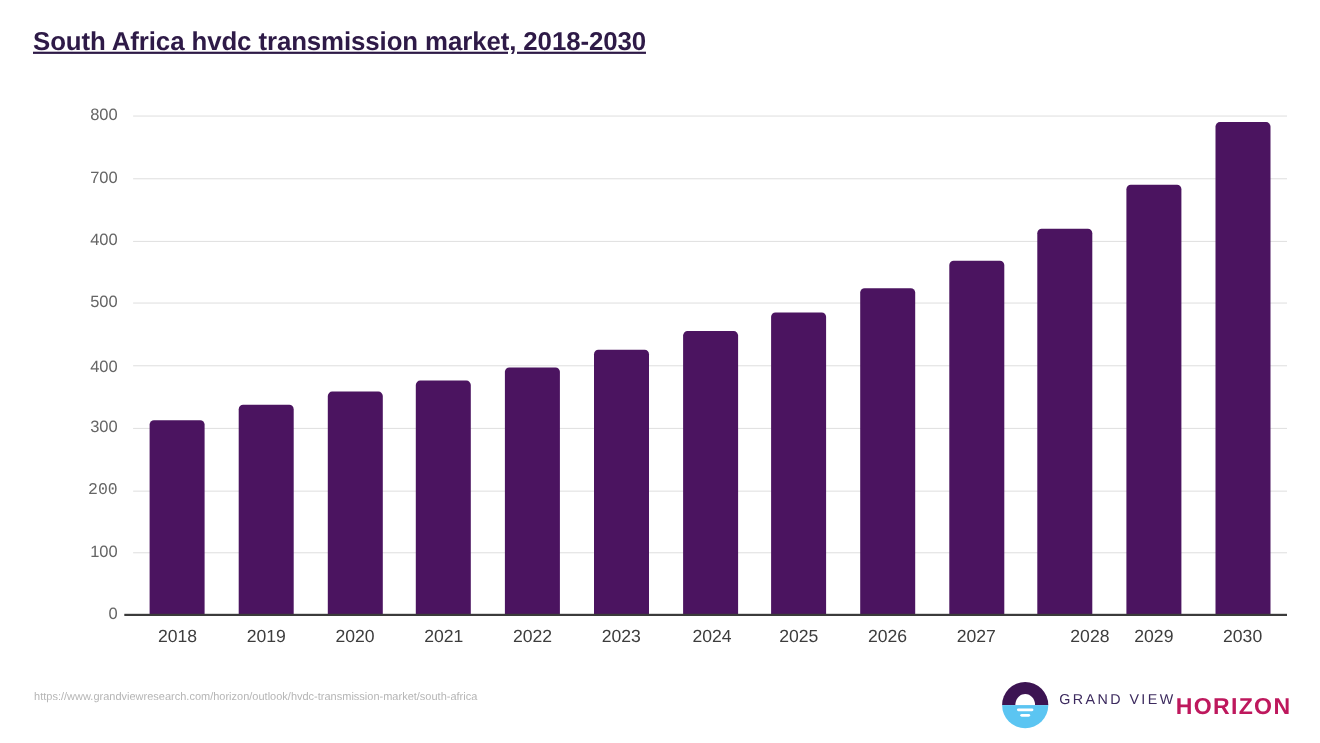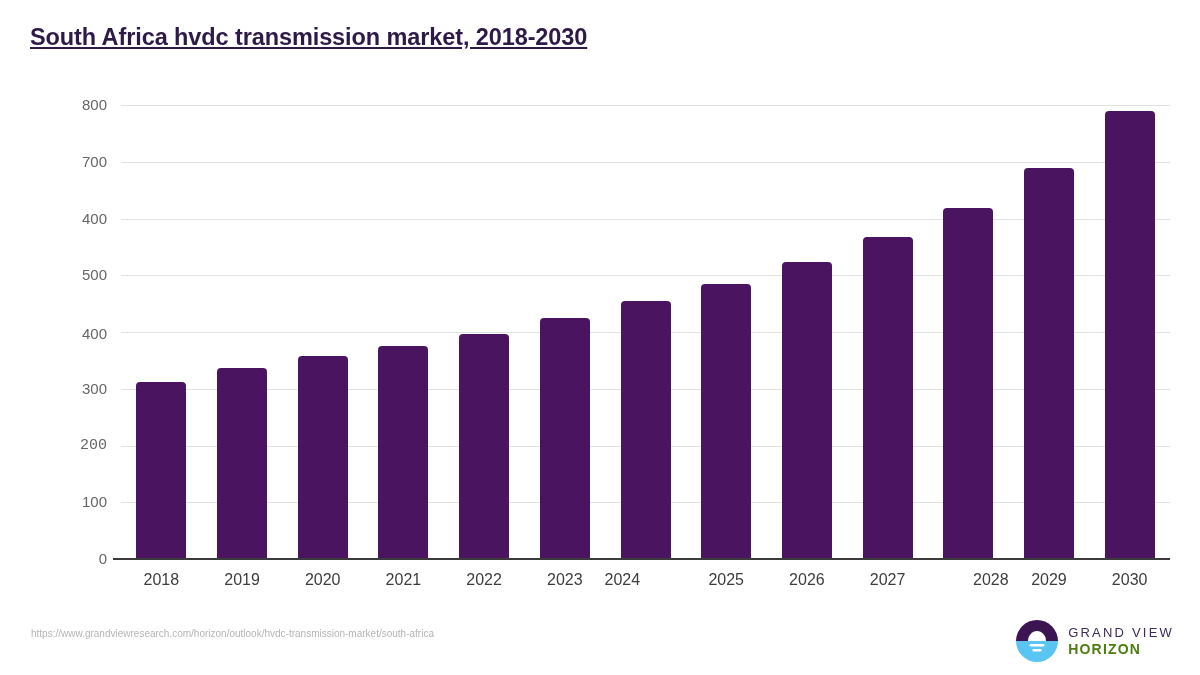--- a/index.html
+++ b/index.html
@@ -104,34 +104,34 @@
     align-items: center;
     gap: 9px;
   }
   #logo-mark {
     width: 44px;
     height: 44px;
     flex: 0 0 44px;
   }
   #logo-text {
     display: flex;
-    flex-direction: column;
+    flex-direction: row;
     justify-content: center;
     line-height: 1;
   }
   #logo-line1 {
     font-size: 13px;
     letter-spacing: 2.2px;
     color: #3c2a5e;
     font-weight: normal;
   }
   #logo-line2 {
-    font-size: 14px;
+    font-size: 21px;
     letter-spacing: 1.2px;
-    color: #4d7c0f;
+    color: #be185d;
     font-weight: bold;
     margin-top: 3px;
   }
 </style>
 </head>
 <body>
 
 <div id="page">
 
   <div id="chart-title">South Africa hvdc transmission market, 2018-2030</div>
@@ -177,21 +177,21 @@
       <div class="ytick-label" style="left: 0px; width: 107px; top: 96px; right: auto;">800</div>
     </div>
   <div id="axis-line"></div>
   <div id="x-ticks">
       <div class="xtick-label" style="left: 121px; width: 80.6923px;">2018</div>
       <div class="xtick-label" style="left: 201.692px; width: 80.6923px;">2019</div>
       <div class="xtick-label" style="left: 282.385px; width: 80.6923px;">2020</div>
       <div class="xtick-label" style="left: 363.077px; width: 80.6923px;">2021</div>
       <div class="xtick-label" style="left: 443.769px; width: 80.6923px;">2022</div>
       <div class="xtick-label" style="left: 524.462px; width: 80.6923px;">2023</div>
-      <div class="xtick-label" style="left: 582px; width: 80.6923px;">2024</div>
+      <div class="xtick-label" style="left: 607px; width: 80.6923px;">2024</div>
       <div class="xtick-label" style="left: 685.846px; width: 80.6923px;">2025</div>
       <div class="xtick-label" style="left: 766.538px; width: 80.6923px;">2026</div>
       <div class="xtick-label" style="left: 847.231px; width: 80.6923px;">2027</div>
       <div class="xtick-label" style="left: 927.923px; width: 80.6923px; text-align: right;">2028</div>
       <div class="xtick-label" style="left: 1008.62px; width: 80.6923px;">2029</div>
       <div class="xtick-label" style="left: 1089.31px; width: 80.6923px;">2030</div>
     </div>
 
   <div id="source-url">https://www.grandviewresearch.com/horizon/outlook/hvdc-transmission-market/south-africa</div>
 

